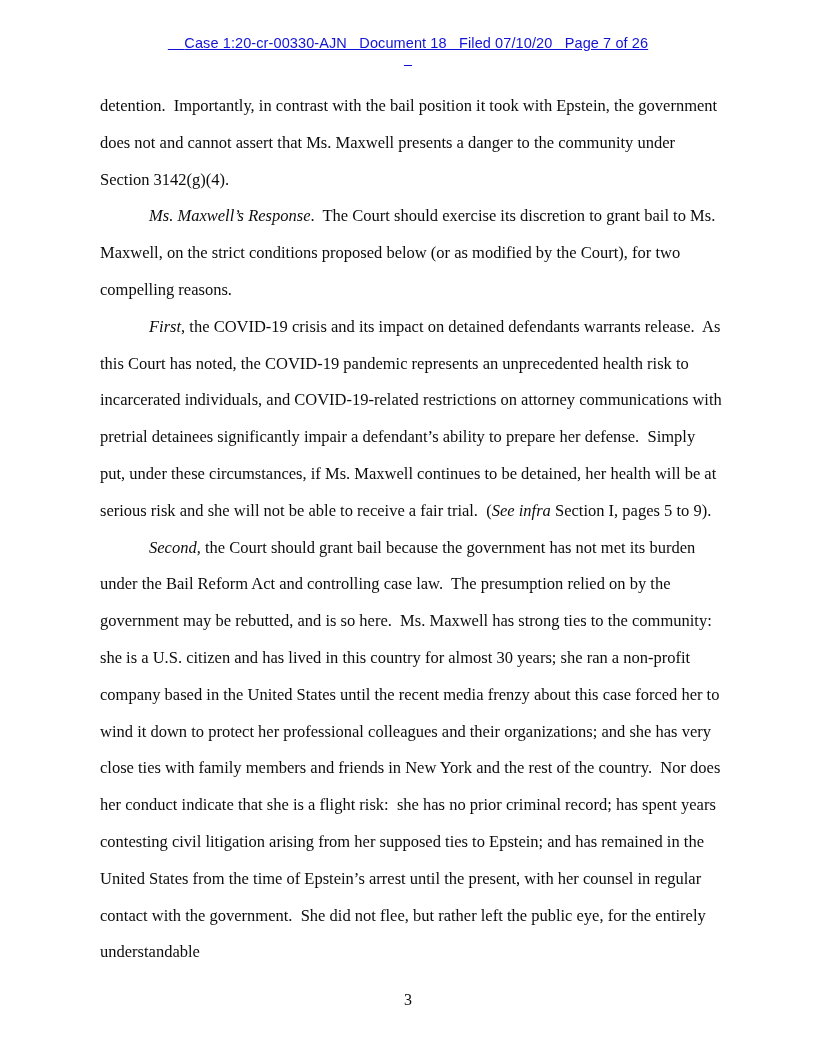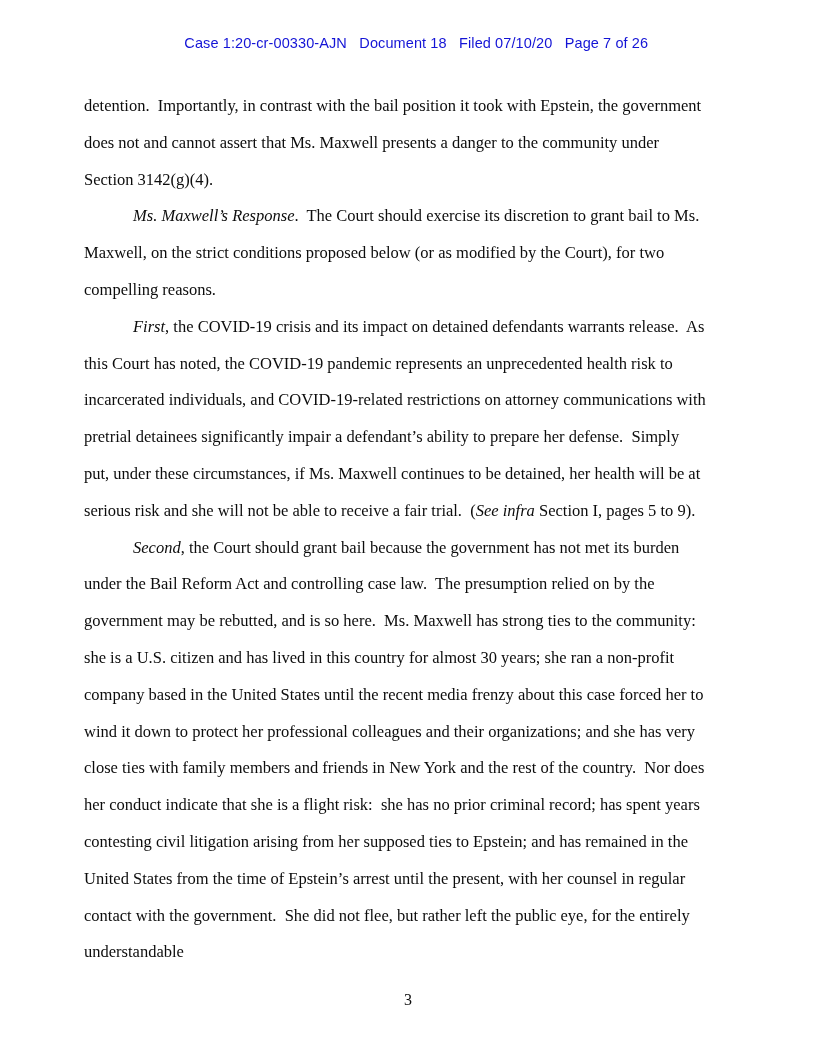--- a/index.html
+++ b/index.html
@@ -19,25 +19,26 @@
   .stamp {
     position: absolute;
     top: 19px;
     left: 0;
     width: 100%;
     text-align: center;
     font-family: "Liberation Sans", sans-serif;
     font-size: 14.5px;
     letter-spacing: 0.1px;
     white-space: pre-wrap;
+    text-decoration: underline;
   }
   .doc-body {
     position: absolute;
     top: 88px;
-    left: 84px;
+    left: 100px;
     width: 624px;
     font-size: 16.5px;
     line-height: 36.8px;
     text-align: left;
     white-space: pre-wrap;
   }
   .para {
     margin: 0;
     padding: 0;
   }

